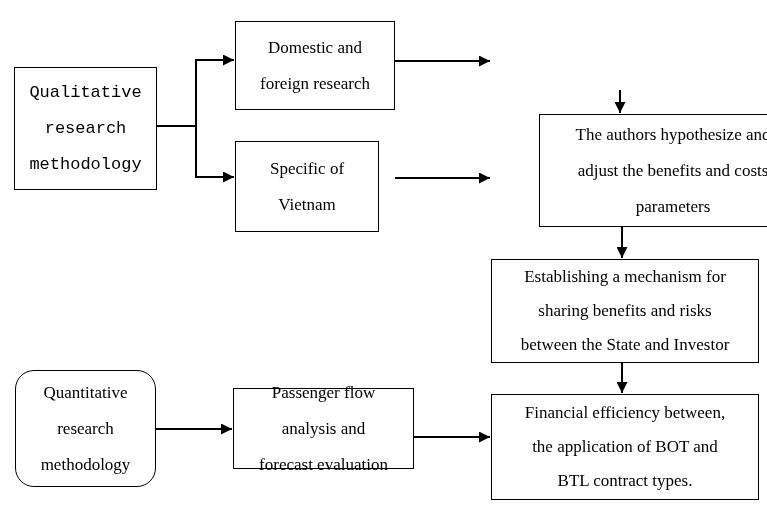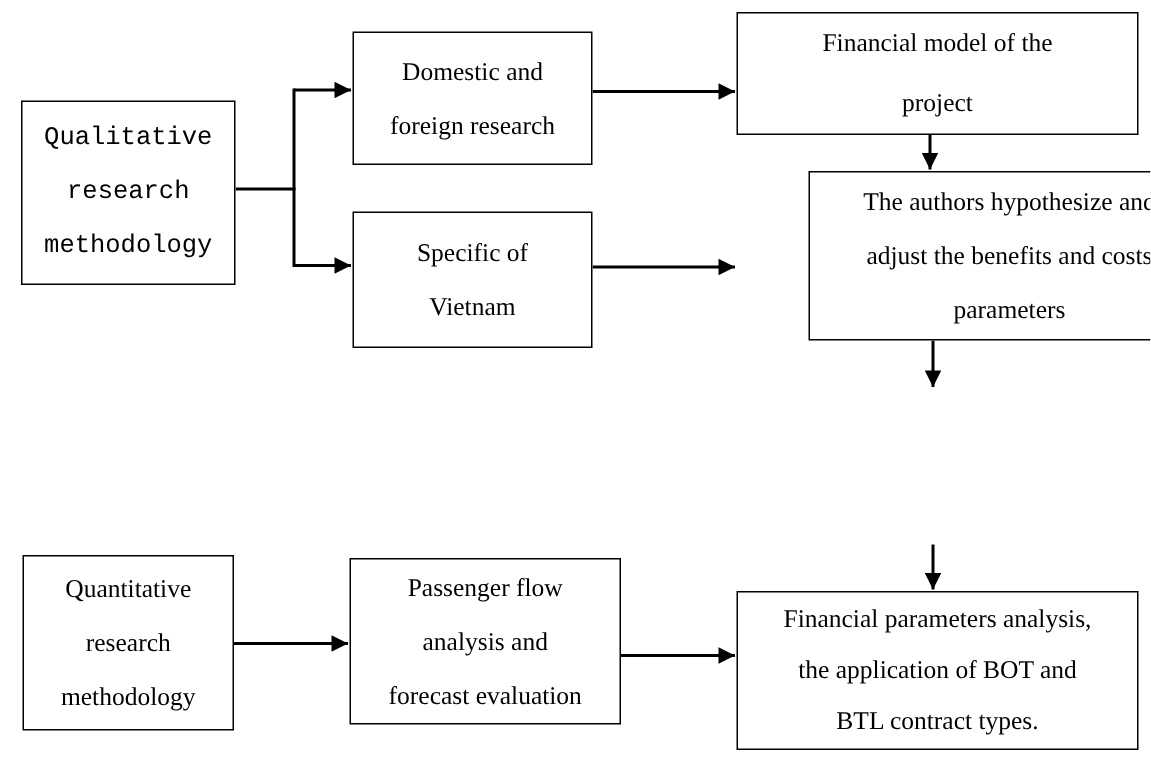--- a/index.html
+++ b/index.html
@@ -40,27 +40,27 @@
     align-items: center;
     justify-content: center;
     text-align: center;
     font-size: 17px;
     line-height: 36px;
     white-space: pre-line;
   }
   
   #box-qualitative   { left: 14px;  top: 67px;  width: 143px; height: 123px; font-family: Liberation Mono, monospace; }
   #box-domestic      { left: 235px; top: 21px;  width: 160px; height: 89px; align-items: center;  }
-  #box-specific      { left: 235px; top: 141px; width: 160px; height: 91px;  }
+  #box-specific      { left: 235px; top: 141px; width: 144px; height: 91px;  }
   #box-financial-model { left: 491px; top: 8px;   width: 268px; height: 82px;  line-height: 40px; }
   #box-authors       { left: 491px; top: 114px; width: 268px; height: 113px; margin-left: 48px; }
   #box-establishing  { left: 491px; top: 259px; width: 268px; height: 104px; line-height: 34px; }
   #box-efficiency    { left: 491px; top: 394px; width: 268px; height: 106px; line-height: 34px; }
-  #box-quantitative  { left: 15px;  top: 370px; width: 141px; height: 117px; }
-  #box-passenger     { left: 233px; top: 372px; width: 181px; height: 111px; }
+  #box-quantitative  { left: 15px;  top: 370px; width: 141px; height: 117px; border-radius: 19px; }
+  #box-passenger     { left: 233px; top: 388px; width: 181px; height: 81px; }
 </style>
 </head>
 <body>
 
 <div class="canvas">
 
   <svg class="arrow-layer" width="767" height="511" viewBox="0 0 767 511" xmlns="http://www.w3.org/2000/svg">
     <defs>
       <marker id="ah" viewBox="0 0 10 10" refX="10" refY="5" markerWidth="14" markerHeight="11" orient="auto" markerUnits="userSpaceOnUse">
         <path d="M0,0 L10,5 L0,10 z" fill="#000000"></path>
@@ -92,34 +92,35 @@
   <div class="box" id="box-domestic">
     <span>Domestic and
 foreign research</span>
   </div>
 
   <div class="box" id="box-specific">
     <span>Specific of
 Vietnam</span>
   </div>
 
-  <div class="box" id="box-financial-model">
-    <span>Financial model of the
-project</span>
-  </div>
 
   <div class="box" id="box-authors">
     <span>The authors hypothesize and
 adjust the benefits and costs
 parameters</span>
   </div>
 
+  <div class="box" id="box-establishing">
+    <span>Establishing a mechanism for
+sharing benefits and risks
+between the State and Investor</span>
+  </div>
 
   <div class="box" id="box-efficiency">
-    <span>Financial parameters analysis,
+    <span>Financial efficiency between,
 the application of BOT and
 BTL contract types.</span>
   </div>
 
   <div class="box" id="box-quantitative">
     <span>Quantitative
 research
 methodology</span>
   </div>
 

